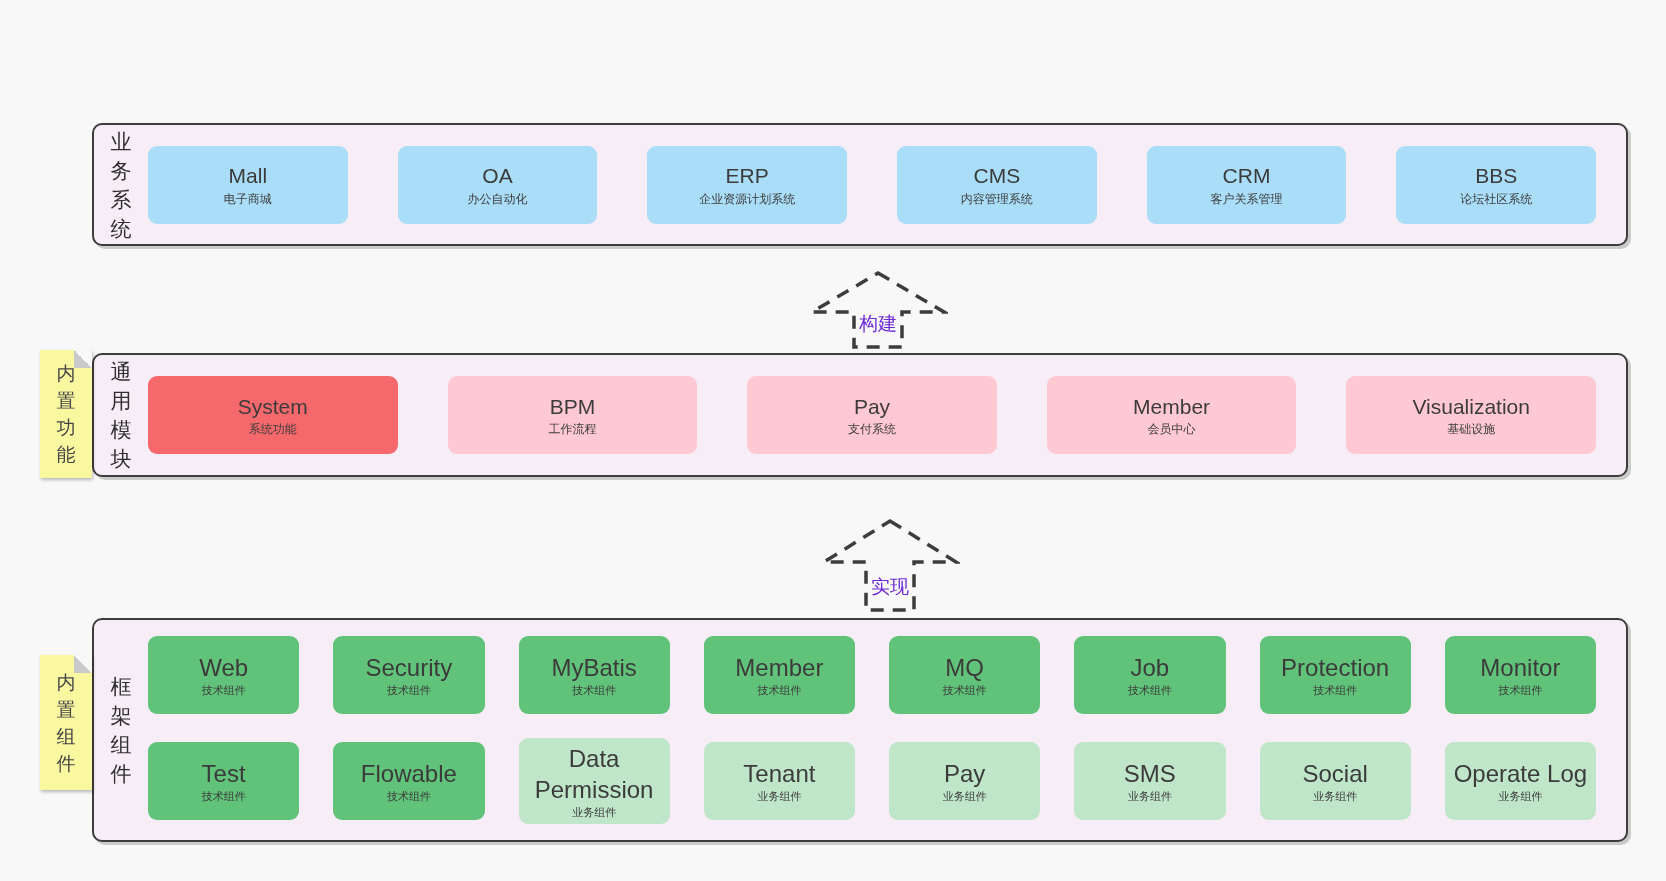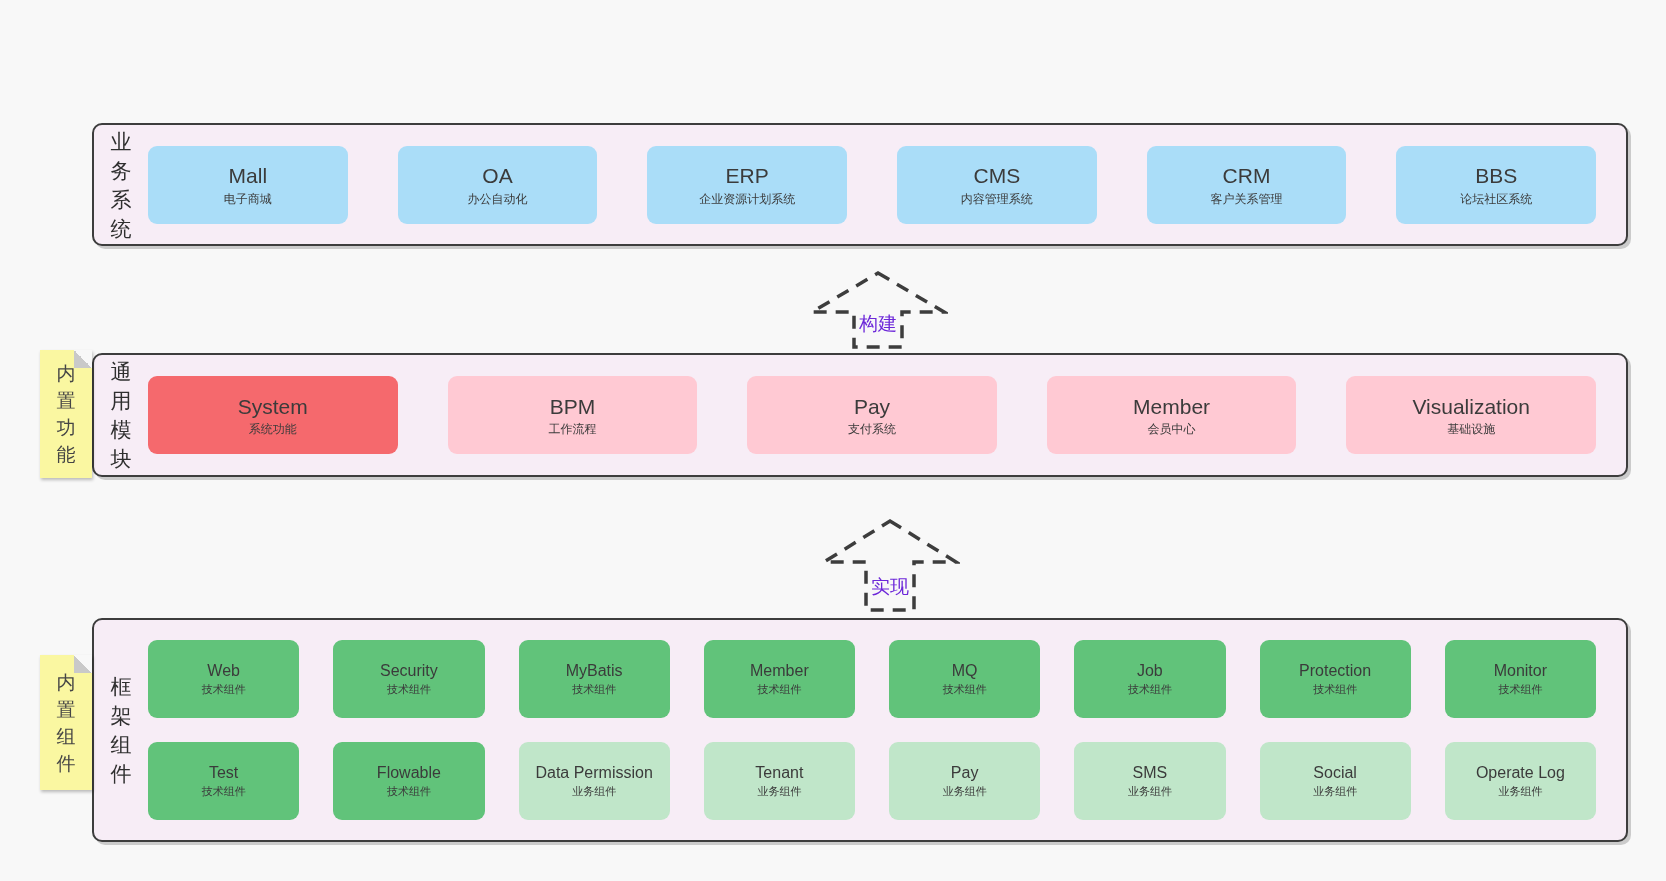--- a/index.html
+++ b/index.html
@@ -33,21 +33,21 @@
   .box-row { display:flex; gap:50px; align-items:center; }
   .band-3 .box-row { gap:34px; }
 
   .box {
     flex:1; min-height:78px; border-radius:9px; box-sizing:border-box;
     display:flex; flex-direction:column; align-items:center; justify-content:center;
     text-align:center; padding:5px 6px;
   }
   .box .en { font-size:21px; line-height:1.35; }
   .box .zh { font-size:12px; line-height:1.35; }
-  .band-3 .box .en { font-size:16px; line-height:1.3; }
+  .band-3 .box .en { font-size:24px; line-height:1.3; }
   .band-3 .box .zh { font-size:11px; line-height:1.3; }
 
   .box.blue       { background:var(--node-blue,#aaddf8); }
   .box.red        { background:var(--node-red,#f5696d);text-align:right; }
   .box.pink       { background:var(--node-pink,#ffc9d3); }
   .box.green      { background:var(--node-green,#61c37a); }
   .box.lightgreen { background:var(--node-lightgreen,#c0e6c9); }
 
   
   .sticky {

